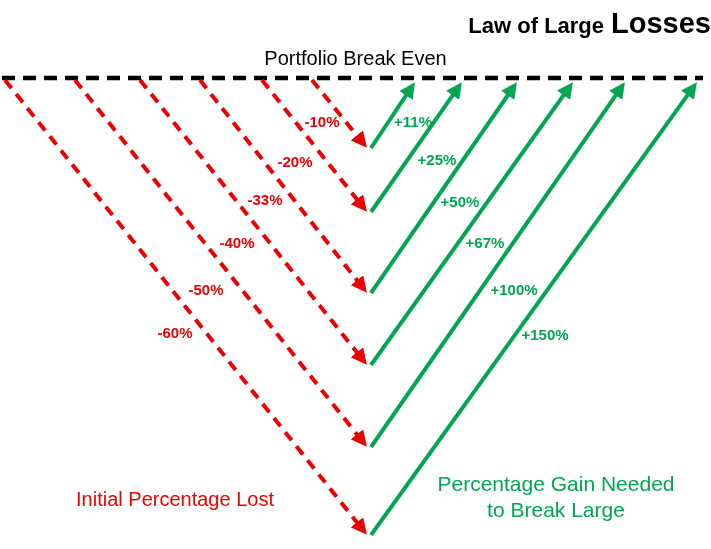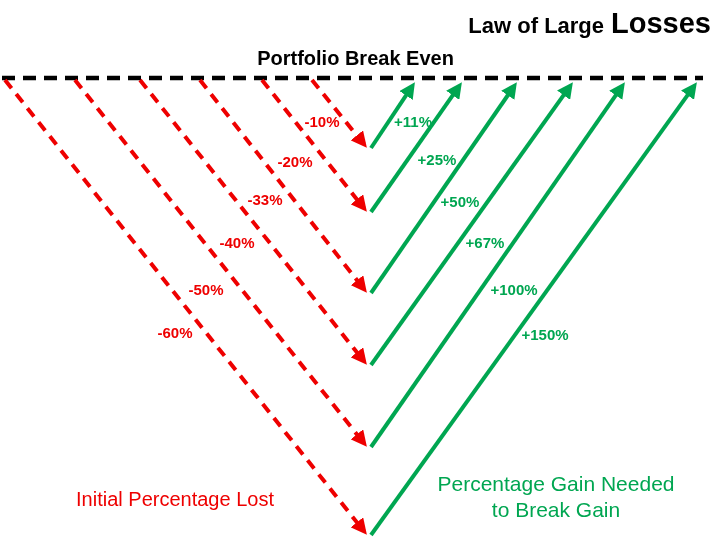--- a/index.html
+++ b/index.html
@@ -6,21 +6,21 @@
   body{width:711px;height:549px;overflow:hidden;font-family:"Liberation Sans",sans-serif;}
   .stage{position:relative;width:711px;height:549px;background:#ffffff;}
   svg{position:absolute;left:0;top:0;}
   .title{
     position:absolute;left:0;top:7px;width:711px;text-align:right;
     color:#000;font-weight:bold;font-size:22px;line-height:32px;white-space:nowrap;
   }
   .title .big{font-size:29px;margin-left:7px;}
   .subtitle{
     position:absolute;left:0;top:46px;width:711px;text-align:center;
-    color:#000;font-size:20px;line-height:24px;font-weight:bold;
+    color:#000;font-size:20px;line-height:24px;
   }
   .caption-left{
     position:absolute;left:50px;top:487px;width:250px;text-align:center;
     font-size:20px;line-height:24px;
   }
   .caption-right{
     position:absolute;left:424px;top:471px;width:264px;text-align:center;
     font-size:21px;line-height:26px;
   }
   .pct-label{font-weight:bold;font-size:15px;}
@@ -75,16 +75,16 @@
   </svg>
 
   <div class="title"><span>Law of Large</span><span class="big">Losses</span></div>
 
   <div class="subtitle">Portfolio Break Even</div>
 
   <div class="caption-left" style="color: rgb(238, 0, 0);">Initial Percentage Lost</div>
 
   <div class="caption-right" style="color: rgb(0, 166, 81);">
     <div>Percentage Gain Needed</div>
-    <div>to Break Gain</div>
+    <div>to Break Large</div>
   </div>
 
 </div>
 
 </body></html>

